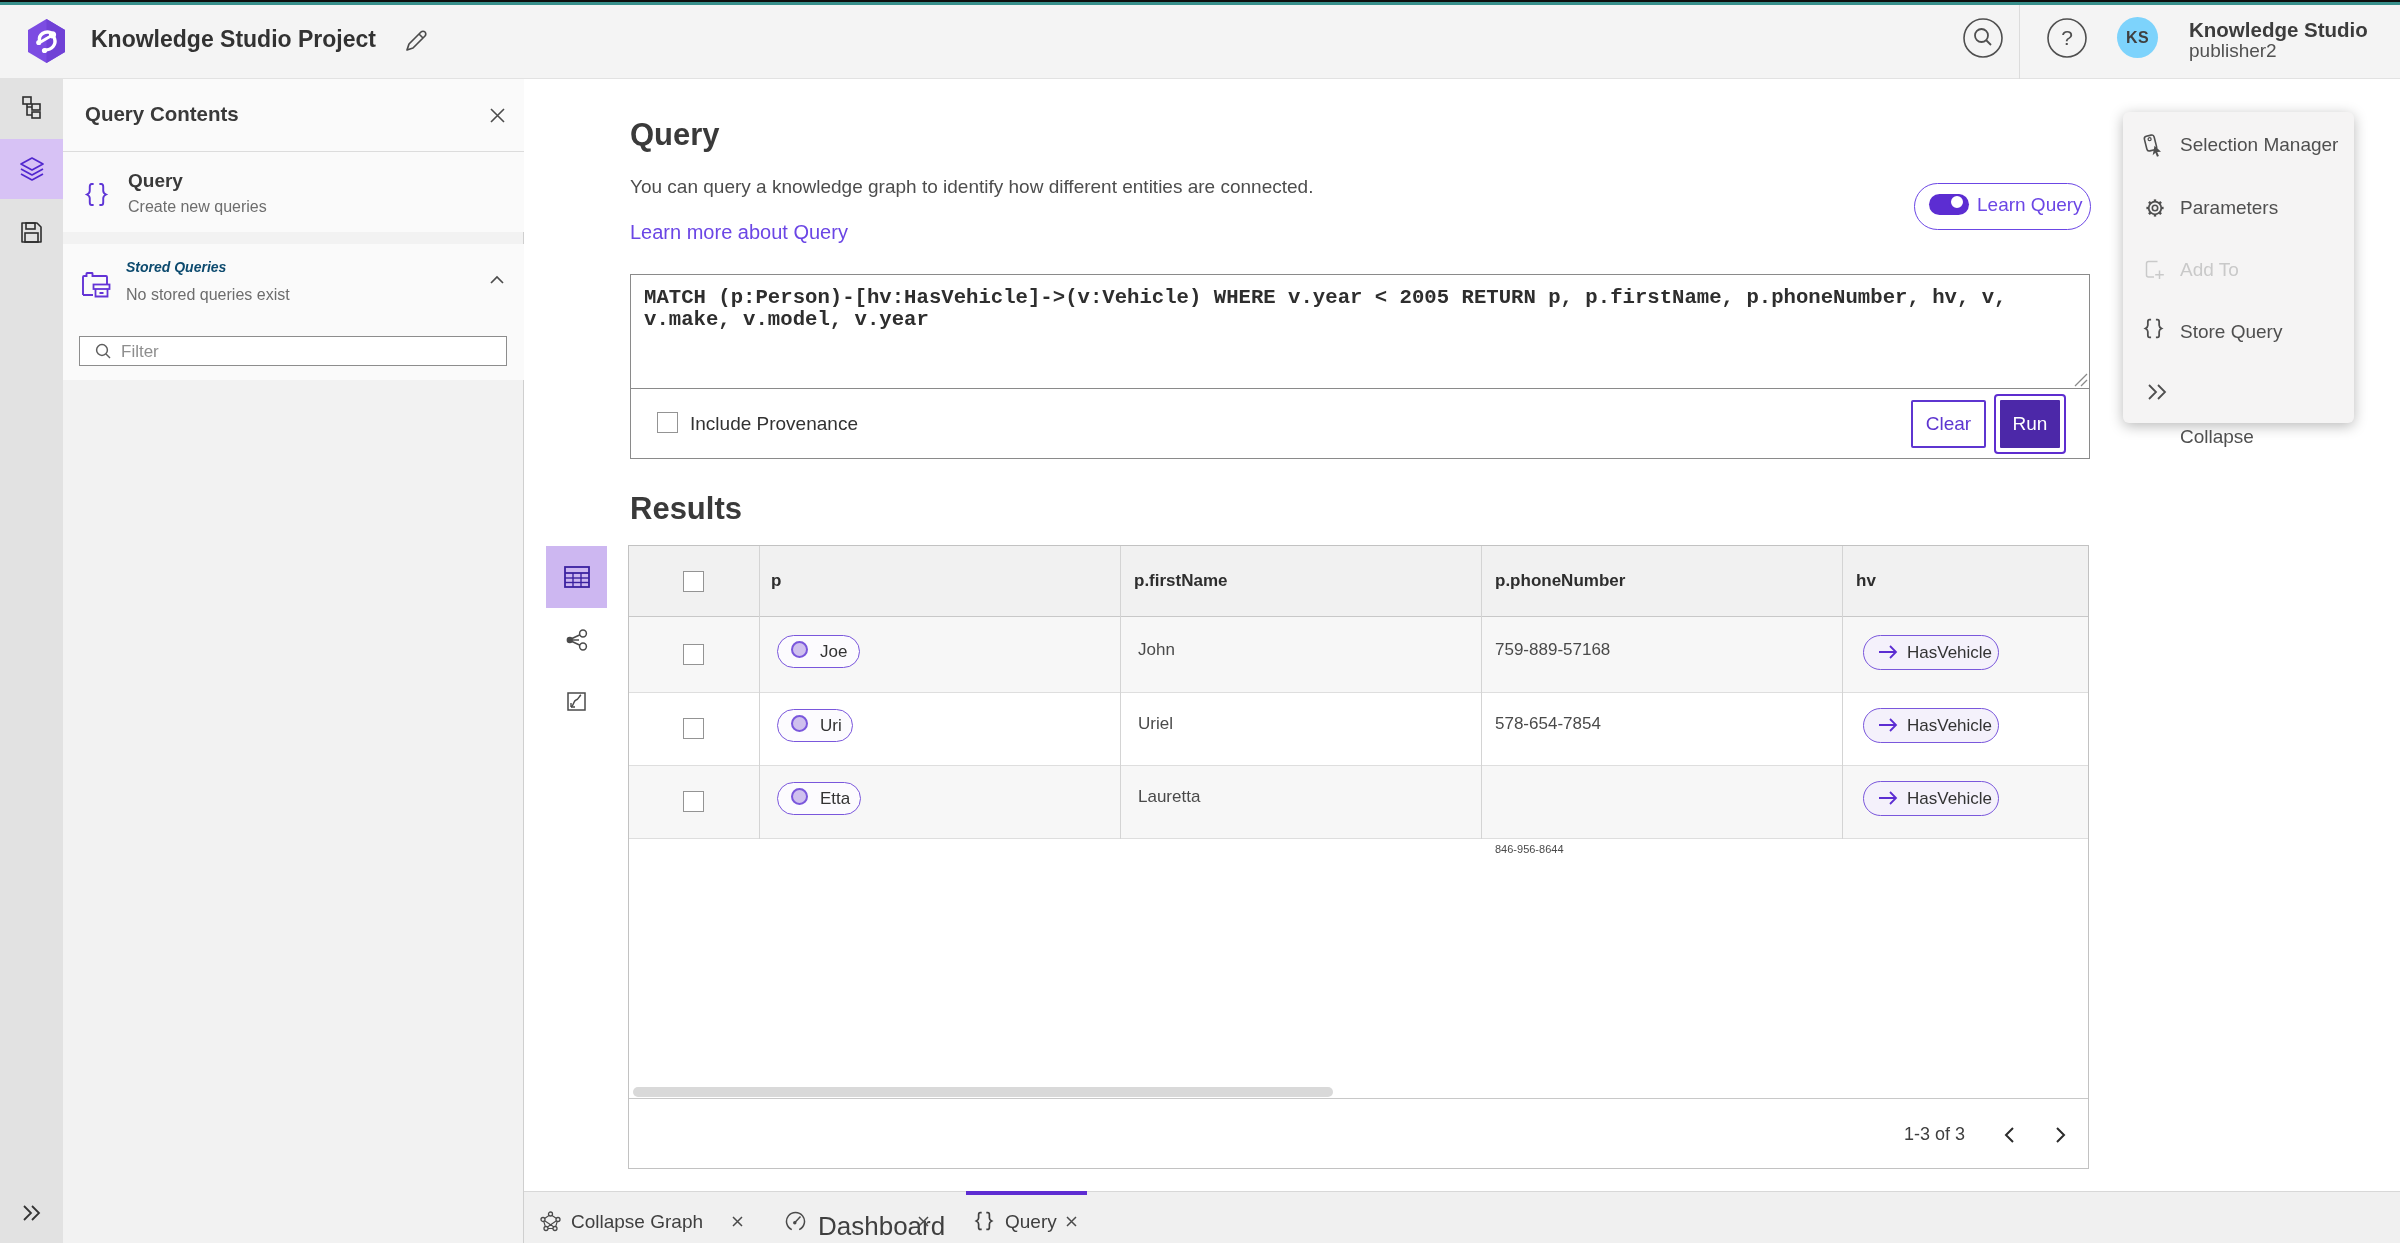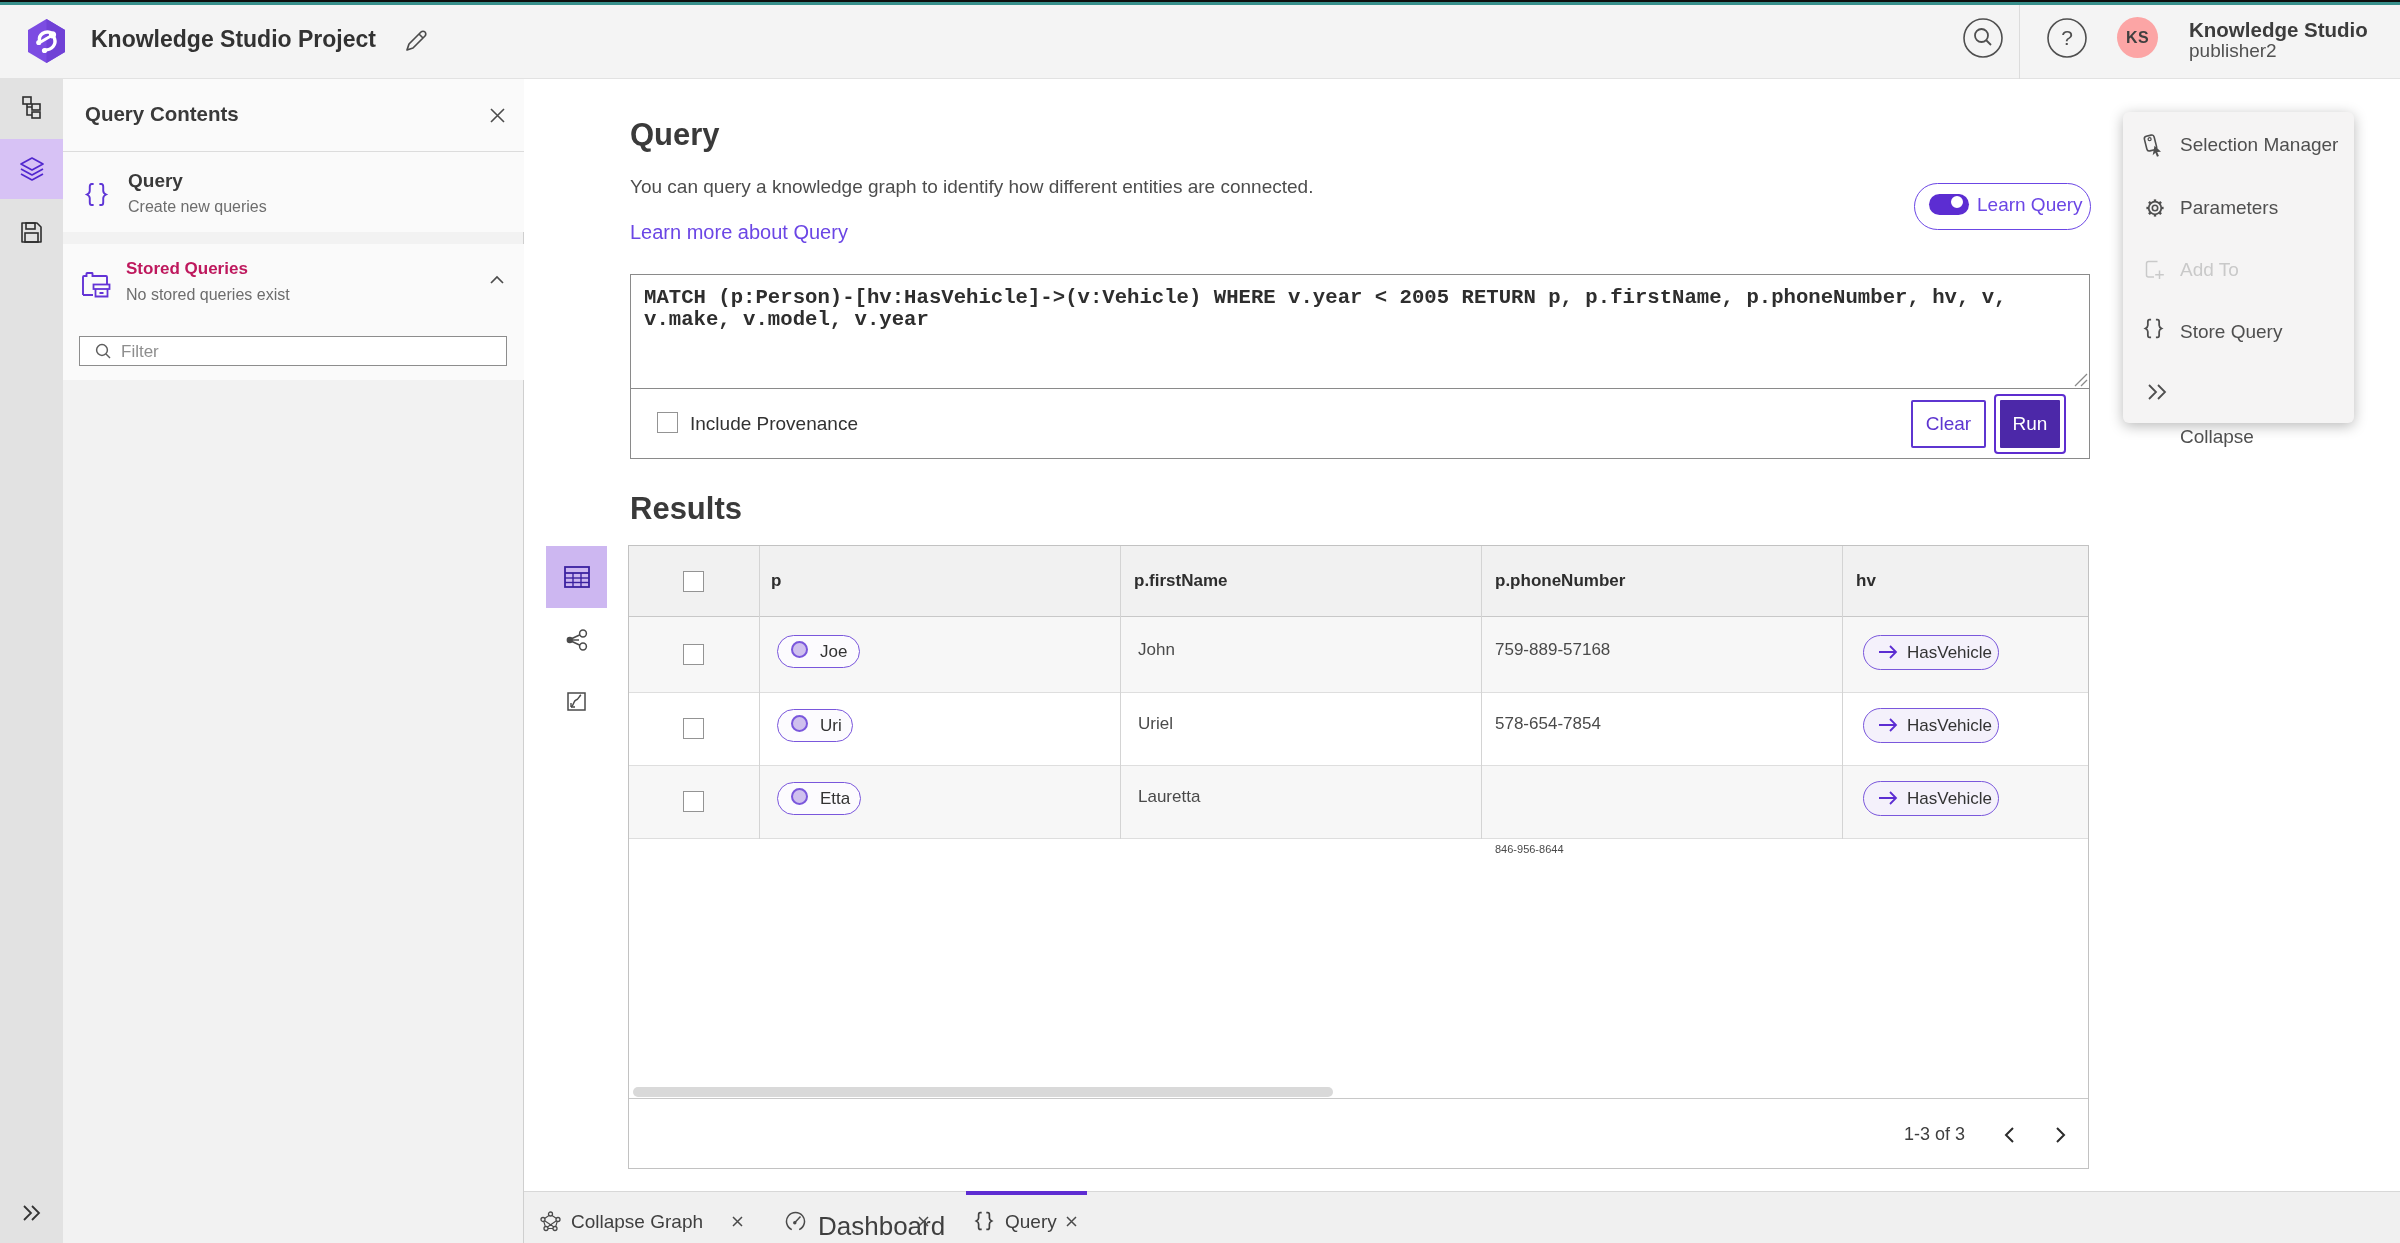--- a/index.html
+++ b/index.html
@@ -33,21 +33,21 @@
 <div class="abs" style="left:2019px;top:5px;width:1px;height:74px;background:#dcdcdc;"></div>
 <svg class="abs" style="left:1963px;top:18px;" width="40" height="40" viewBox="0 0 40 40">
   <circle cx="20" cy="20" r="19" fill="none" stroke="#4f4f4f" stroke-width="1.6"></circle>
   <circle cx="18.5" cy="17.5" r="6.5" fill="none" stroke="#4f4f4f" stroke-width="1.8"></circle>
   <line x1="23" y1="22" x2="28" y2="27" stroke="#4f4f4f" stroke-width="1.8"></line>
 </svg>
 <svg class="abs" style="left:2047px;top:18px;" width="40" height="40" viewBox="0 0 40 40">
   <circle cx="20" cy="20" r="19" fill="none" stroke="#4f4f4f" stroke-width="1.6"></circle>
   <text x="20" y="27" font-size="21" fill="#4f4f4f" text-anchor="middle" font-family="Liberation Sans">?</text>
 </svg>
-<div class="abs" style="left:2117px;top:17px;width:41px;height:41px;border-radius:50%;background:#fca5a5;color:#3f3f3f;font-size:16px;font-weight:600;text-align:center;line-height:41px;letter-spacing:0.5px;">KS</div>
+<div class="abs" style="left:2117px;top:17px;width:41px;height:41px;border-radius:50%;background:#7dd3fc;color:#3f3f3f;font-size:16px;font-weight:600;text-align:center;line-height:41px;letter-spacing:0.5px;">KS</div>
 <div class="abs" style="left:2189px;top:18px;font-size:20.5px;font-weight:700;color:#3c3c3c;">Knowledge Studio</div>
 <div class="abs" style="left:2189px;top:40px;font-size:19px;color:#525252;">publisher2</div>
 
 <div class="abs" style="left:0;top:79px;width:63px;height:1164px;background:#e2e2e2;"></div>
 <svg class="abs" style="left:20px;top:96px;" width="23" height="23" viewBox="0 0 23 23">
   <rect x="3" y="1" width="8" height="7" fill="none" stroke="#2e2e2e" stroke-width="1.6"></rect>
   <rect x="12" y="8" width="8" height="6" fill="none" stroke="#2e2e2e" stroke-width="1.6"></rect>
   <rect x="12" y="16" width="8" height="6" fill="none" stroke="#2e2e2e" stroke-width="1.6"></rect>
   <path d="M7 8 L7 19 L12 19 M7 11 L12 11" stroke="#2e2e2e" stroke-width="1.6" fill="none"></path>
 </svg>
@@ -79,21 +79,21 @@
 </svg>
 <div class="abs" style="left:128px;top:170px;font-size:19px;font-weight:600;color:#3a3a3a;">Query</div>
 <div class="abs" style="left:128px;top:198px;font-size:16px;color:#6d6d6d;">Create new queries</div>
 
 <div class="abs" style="left:63px;top:244px;width:461px;height:136px;background:#fafafa;"></div>
 <svg class="abs" style="left:81px;top:270px;" width="30" height="28" viewBox="0 0 30 28">
   <path d="M2 25 L2 7 Q2 6 3 6 L5.5 6 L5.5 3.5 Q5.5 3 6 3 L11 3 Q11.5 3 11.5 3.5 L11.5 6 L25 6 Q26 6 26 7 L26 15 M2 25 L12 25" fill="none" stroke="#6333d6" stroke-width="1.9"></path>
   <rect x="12.5" y="14.5" width="16" height="4.5" fill="#fafafa" stroke="#6333d6" stroke-width="1.8"></rect>
   <path d="M14.5 19 L14.5 26.5 L26.5 26.5 L26.5 19 M18.5 23 L22.5 23" fill="none" stroke="#6333d6" stroke-width="1.8"></path>
 </svg>
-<div class="abs" style="left:126px;top:259px;font-size:17px;font-weight:600;color:#be185d;">Stored Queries</div>
+<div class="abs" style="left:126px;top:259px;font-size:14px;font-weight:600;color:#0c4a6e;font-style:italic;">Stored Queries</div>
 <div class="abs" style="left:126px;top:286px;font-size:16px;color:#6d6d6d;">No stored queries exist</div>
 <svg class="abs" style="left:489px;top:274px;" width="16" height="12" viewBox="0 0 16 12">
   <path d="M2 9 L8 3 L14 9" stroke="#4c4c4c" stroke-width="1.7" fill="none"></path>
 </svg>
 <div class="abs" style="left:79px;top:336px;width:428px;height:30px;background:#fff;border:1px solid #8d8d8d;"></div>
 <svg class="abs" style="left:95px;top:343px;" width="17" height="17" viewBox="0 0 17 17">
   <circle cx="7" cy="7" r="5.4" fill="none" stroke="#5e5e5e" stroke-width="1.5"></circle>
   <line x1="11" y1="11" x2="15" y2="15" stroke="#5e5e5e" stroke-width="1.5"></line>
 </svg>
 <div class="abs" style="left:121px;top:342px;font-size:17px;color:#8e8e8e;">Filter</div>

